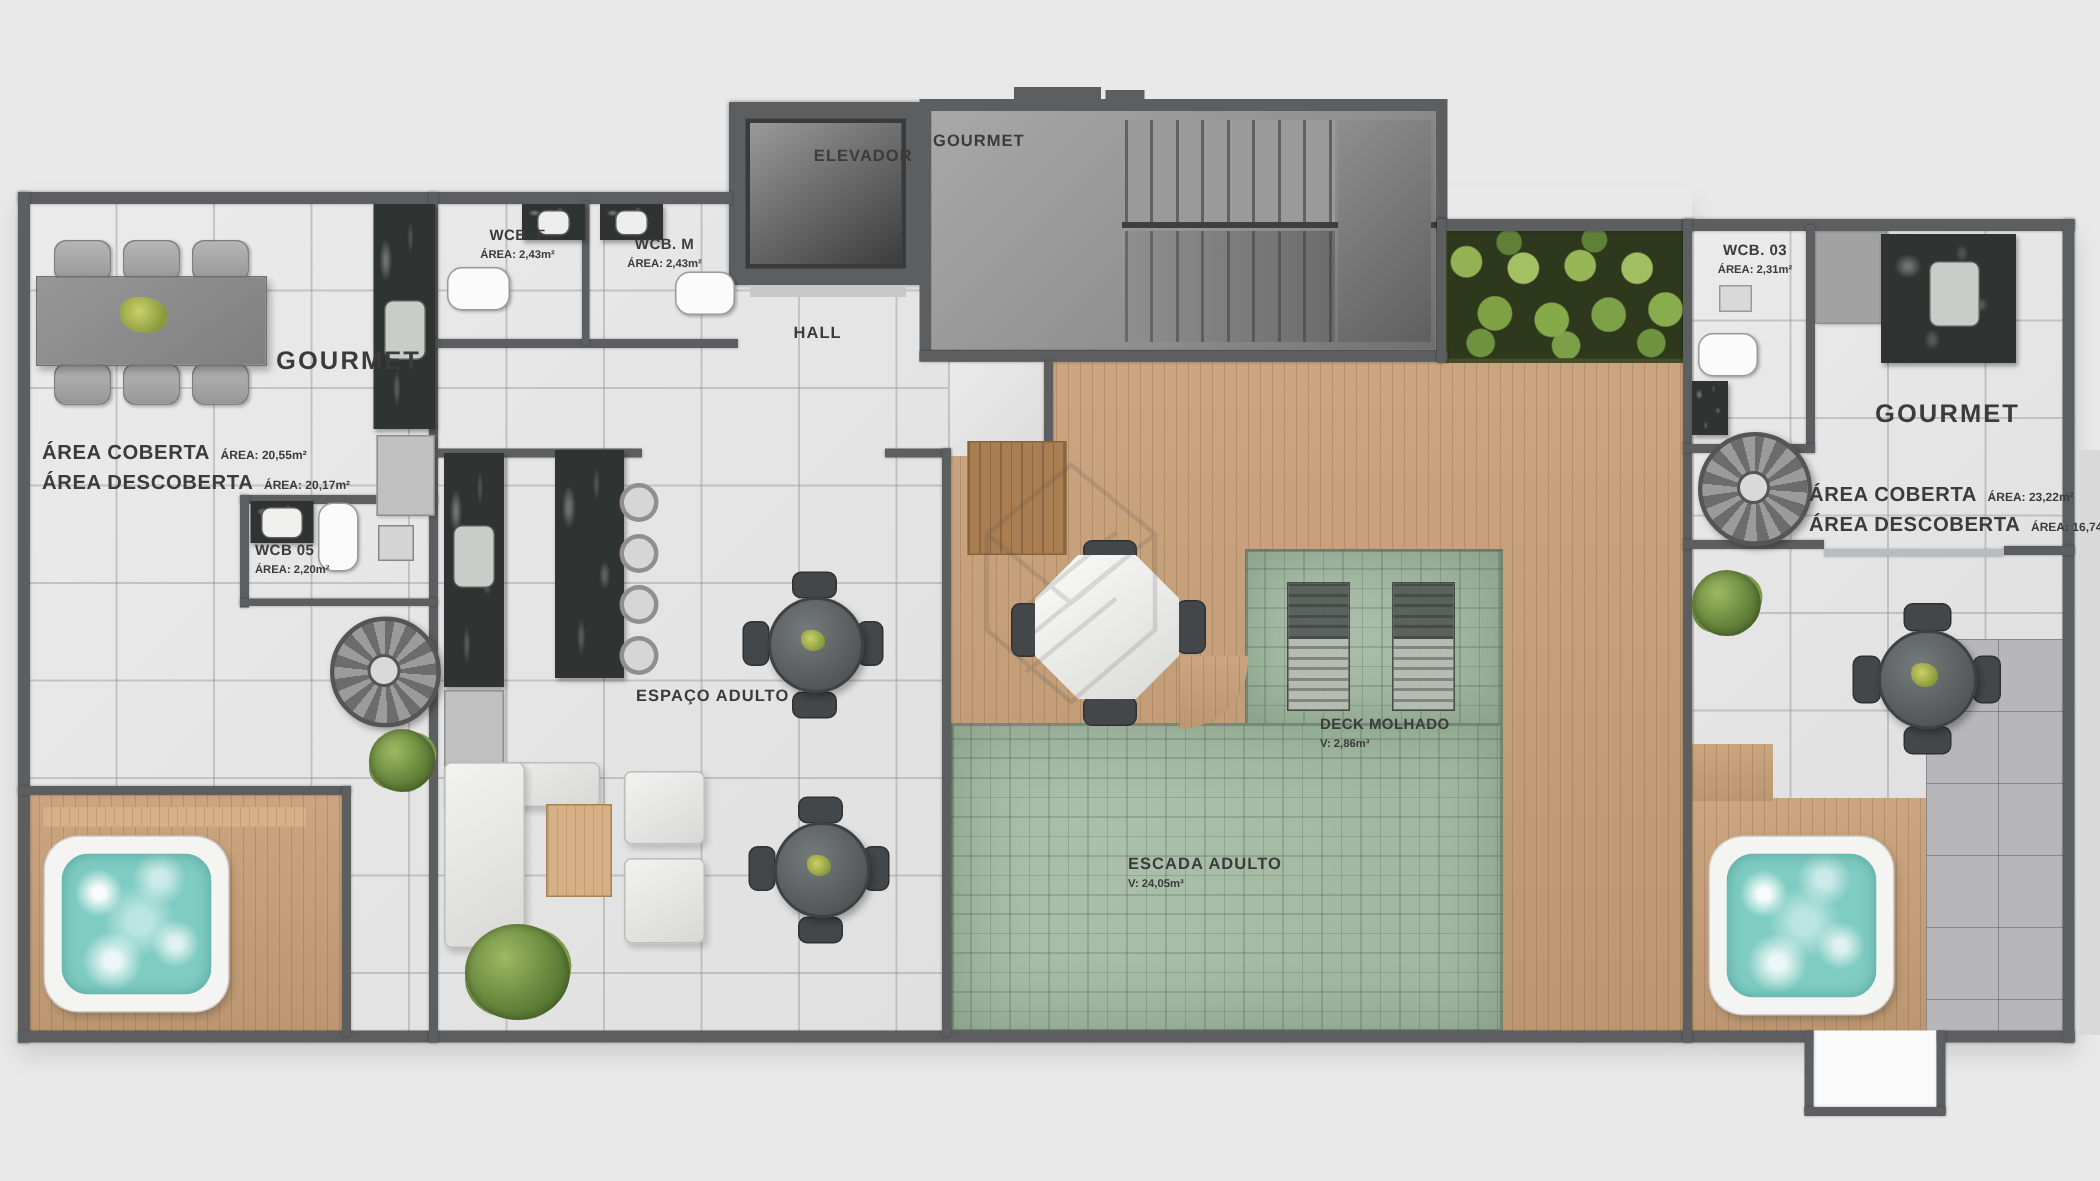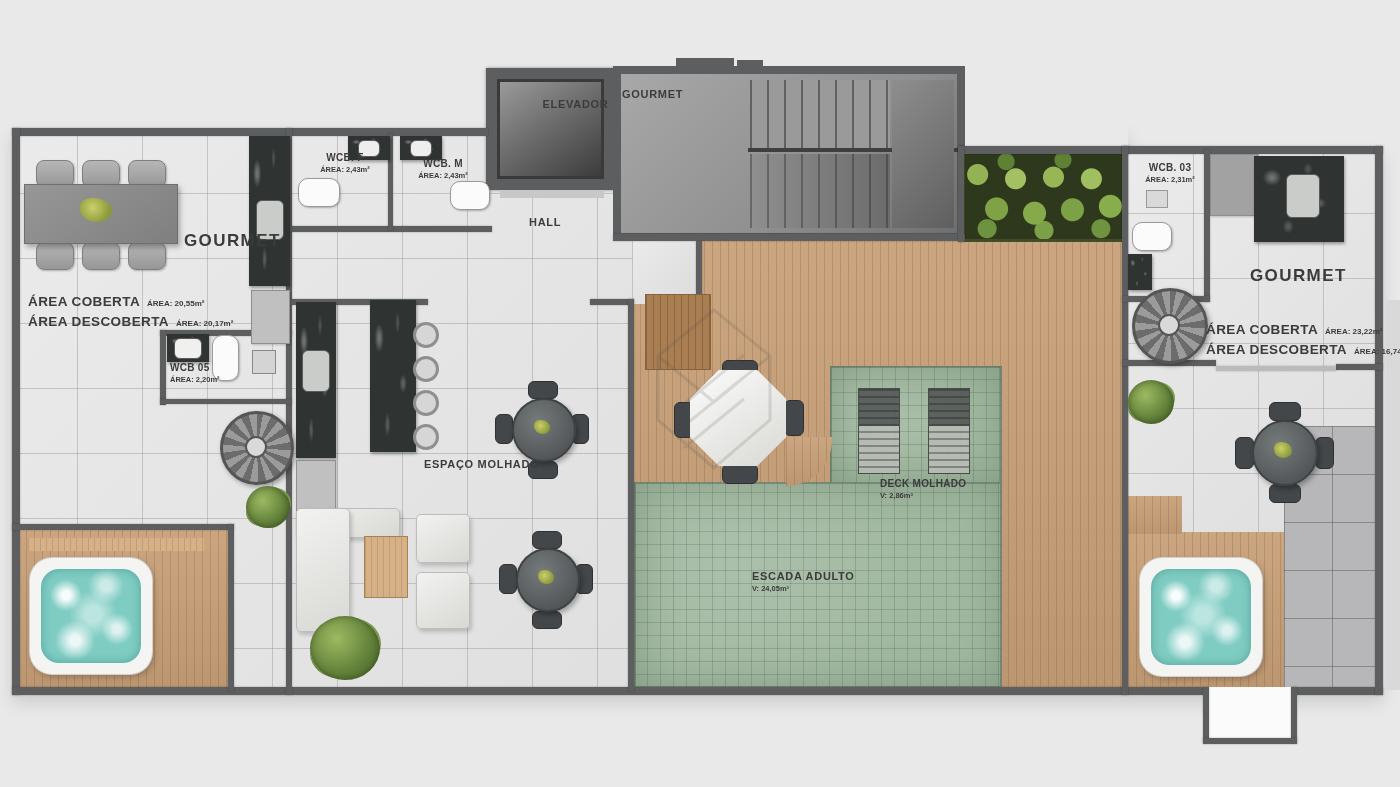--- a/index.html
+++ b/index.html
@@ -292,21 +292,21 @@
   </div>
   <div class="lbl arearow" style="left:28px;top:314px;">
     <span class="big">ÁREA DESCOBERTA</span>
     <span class="small">ÁREA: 20,17m²</span>
   </div>
   <div class="lbl" style="left:170px;top:362px;">
     <span class="t room-sm">WCB 05</span>
     <span class="t area-sub">ÁREA: 2,20m²</span>
   </div>
   <div class="lbl" style="left:424px;top:458px;">
-    <span class="t room-md">ESPAÇO MOLHADO</span>
+    <span class="t room-md">ESPAÇO ADULTO</span>
   </div>
   <div class="lbl" style="left:880px;top:478px;">
     <span class="t room-sm">DECK MOLHADO</span>
     <span class="t area-sub">V: 2,86m³</span>
   </div>
   <div class="lbl" style="left:752px;top:570px;">
     <span class="t room-md">ESCADA ADULTO</span>
     <span class="t area-sub">V: 24,05m³</span>
   </div>
   <div class="lbl center" style="left:1132px;top:162px;width:76px;">

